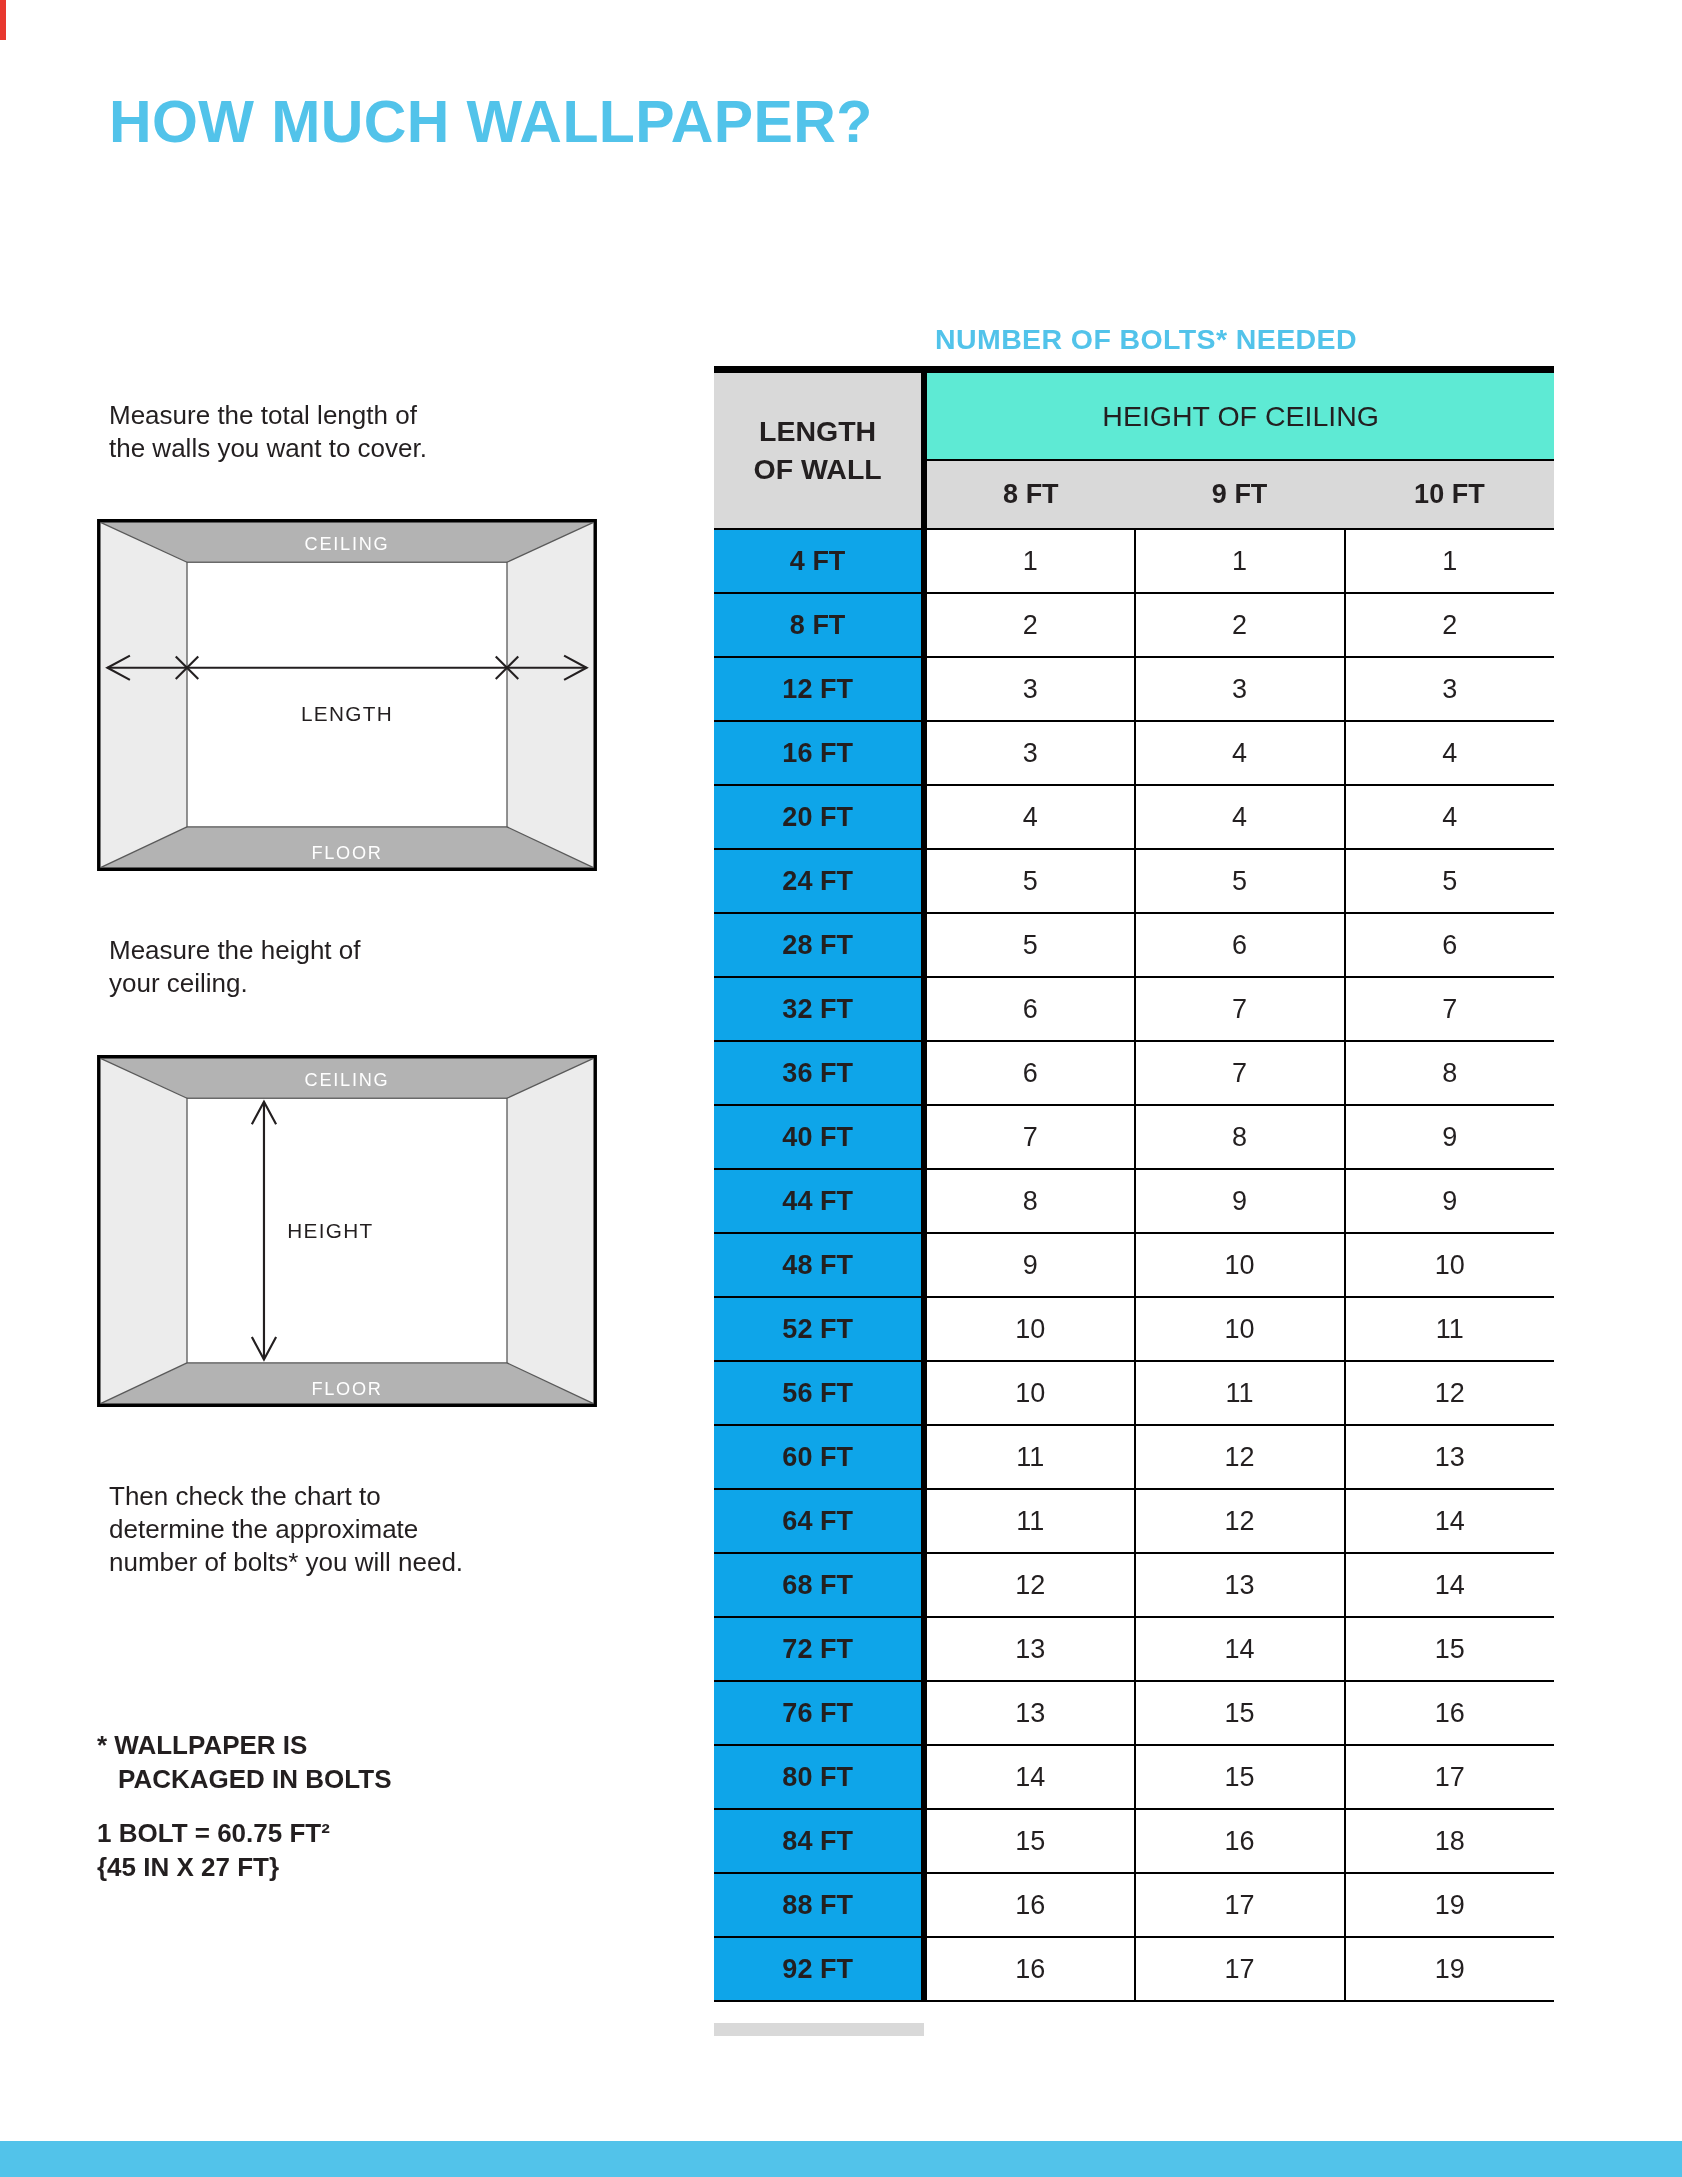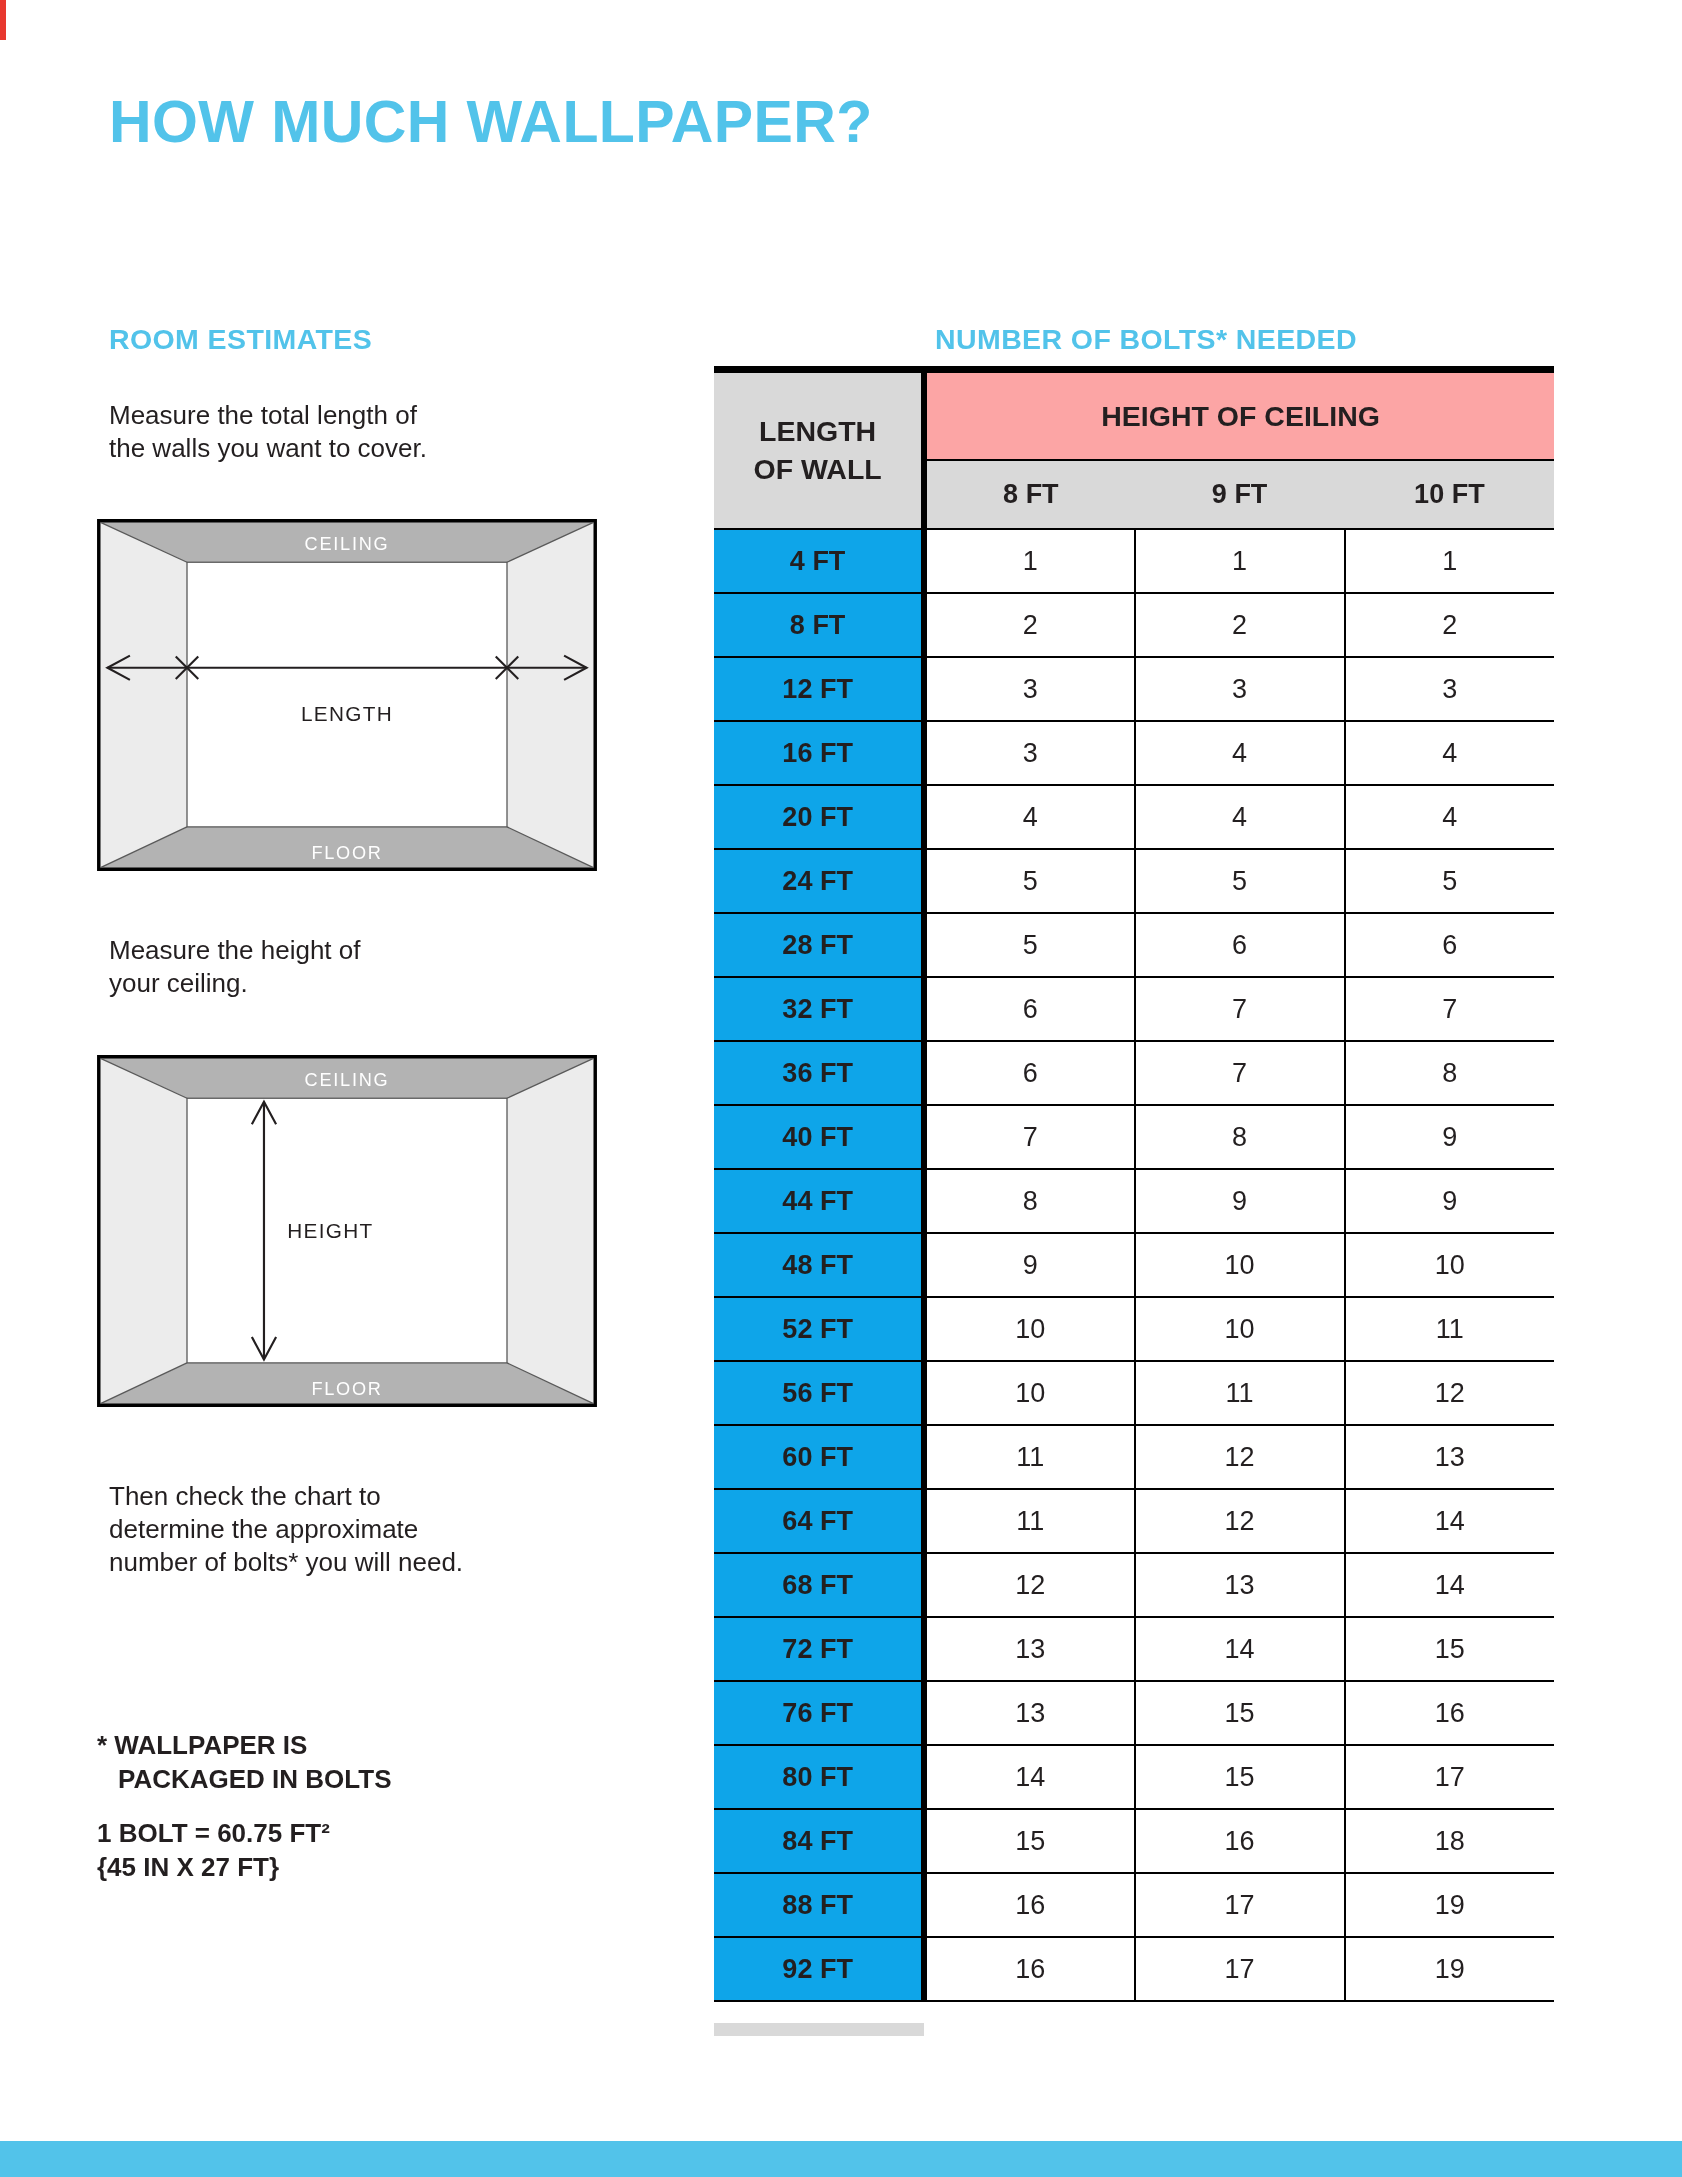--- a/index.html
+++ b/index.html
@@ -76,25 +76,25 @@
     border-right: 6px solid #000;
     border-bottom: 2.6px solid #000;
     font-size: 28.5px;
     font-weight: bold;
     text-align: center;
     vertical-align: middle;
     white-space: pre-line;
     line-height: 1.3;
   }
   .group-header {
-    background: #fca5a5;
+    background: #5eead4;
     height: 86px;
     border-bottom: 2.6px solid #000;
     font-size: 28.5px;
-    font-weight: bold;
+    font-weight: normal;
     text-align: center;
     vertical-align: middle;
   }
   .sub-header-row th {
     background: #d9d9d9;
     height: 67px;
     border-bottom: 2.6px solid #000;
     font-size: 27px;
     font-weight: bold;
     text-align: center;
@@ -134,21 +134,20 @@
 </style>
 </head>
 <body>
 
 <div class="page">
 
   <div class="corner-mark"></div>
 
   <h1 class="title">HOW MUCH WALLPAPER?</h1>
 
-  <h2 class="section-heading left-block" style="top:311px;">ROOM ESTIMATES</h2>
 
   <p class="body-text left-block" style="top:387px;">Measure the total length of
 the walls you want to cover.</p>
 
   <div class="diagram" style="top:519px;">
     <svg width="500" height="352" viewBox="0 0 578 407">
       <rect x="3" y="3" width="572" height="401" fill="#ffffff" stroke="#000000" stroke-width="6"></rect>
       <polygon points="4,4 574,4 474,50 104,50" fill="#b3b3b3"></polygon>
       <polygon points="4,403 574,403 474,356 104,356" fill="#b3b3b3"></polygon>
       <polygon points="4,4 104,50 104,356 4,403" fill="#ececec"></polygon>

